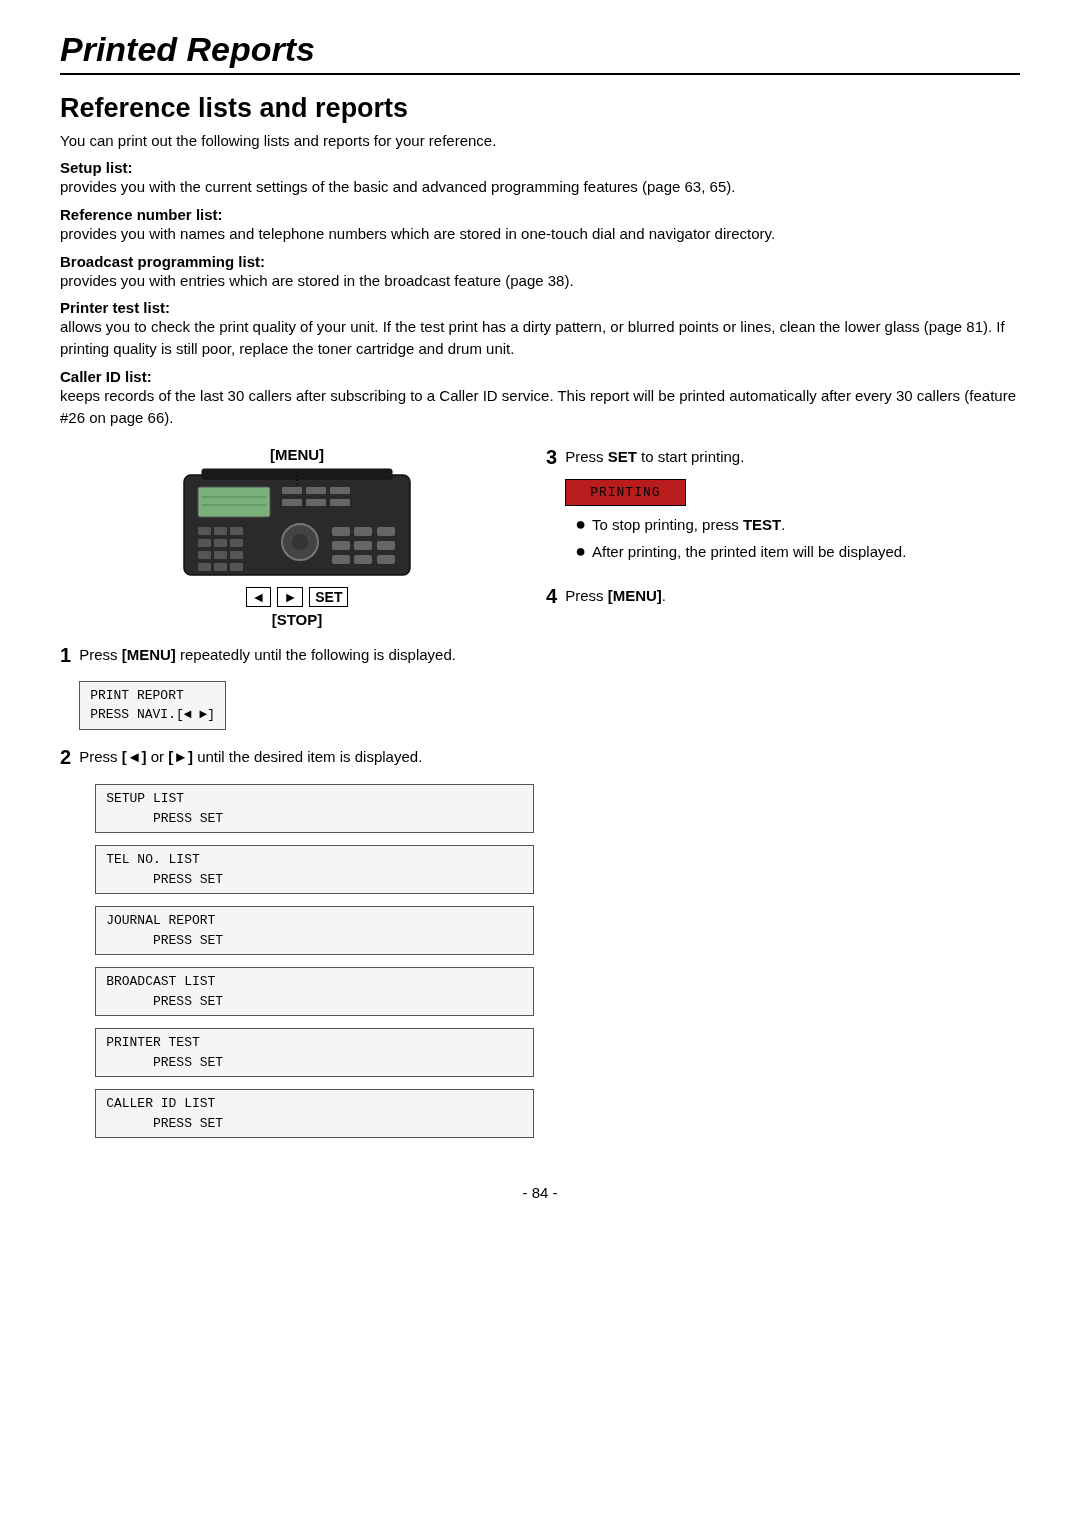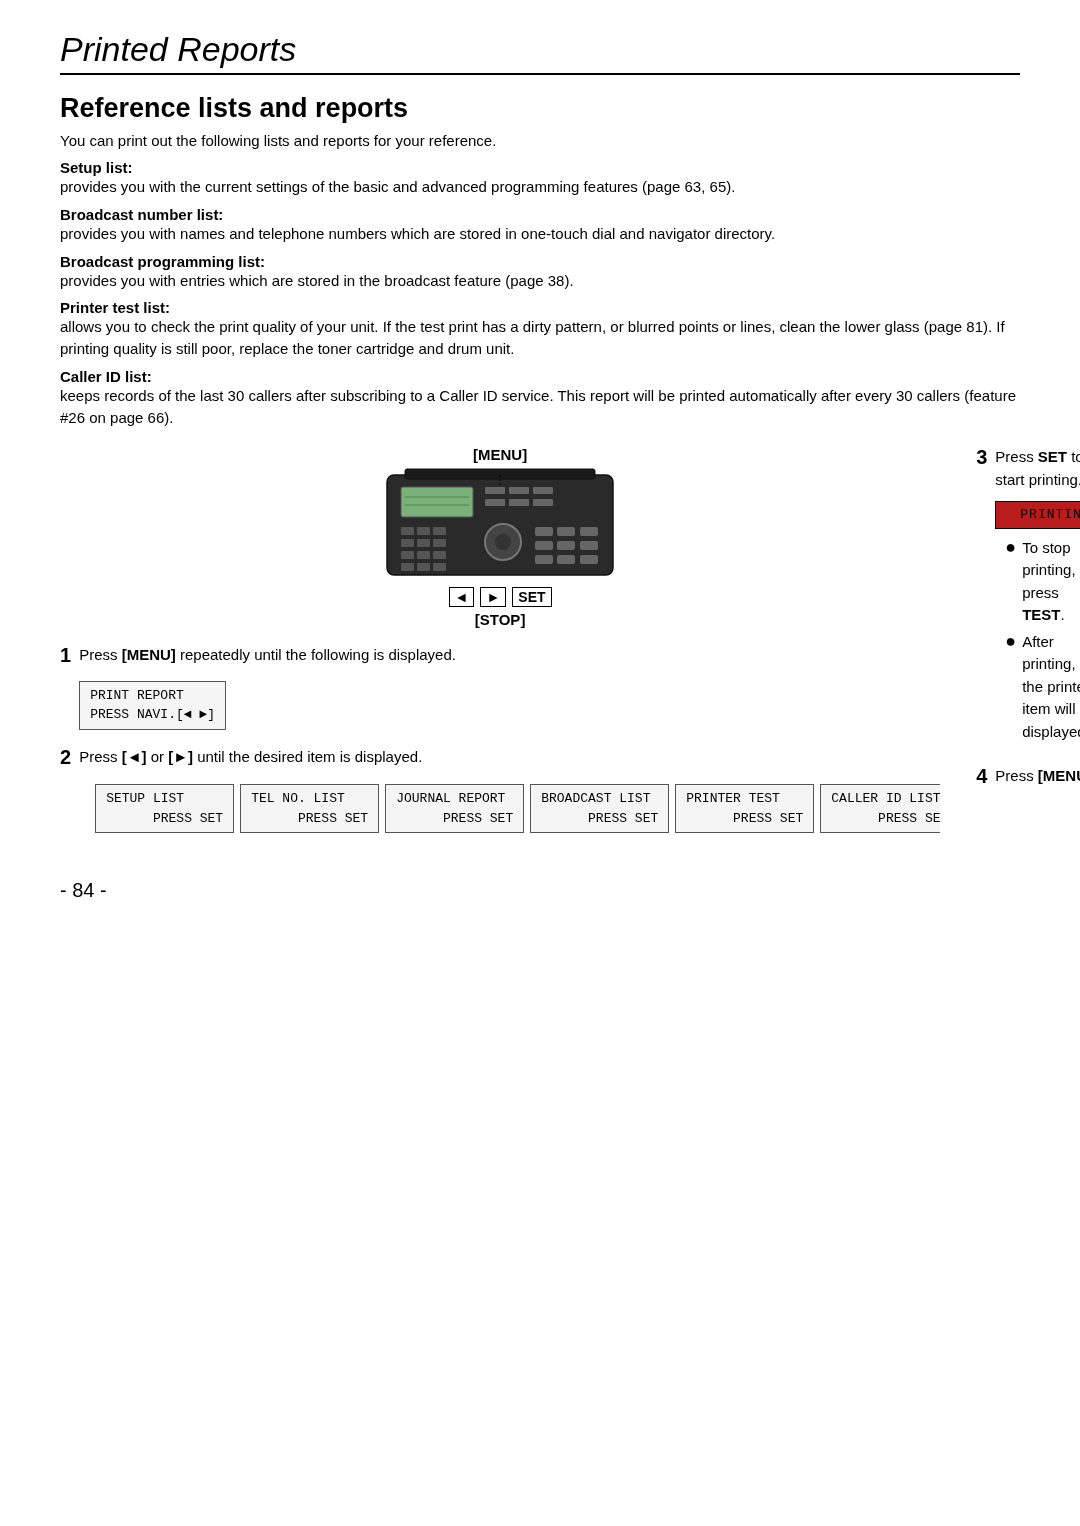--- a/index.html
+++ b/index.html
@@ -13,21 +13,21 @@
       padding: 30px 60px 40px 60px;
     }
     .page-header {
       border-bottom: 2px solid #000;
       margin-bottom: 18px;
       padding-bottom: 4px;
     }
     .page-header h1 {
       font-size: 34px;
       font-style: italic;
-      font-weight: normal;
+      font-weight: bold;
       font-family: Arial, sans-serif;
     }
     .section-title {
       font-size: 27px;
       font-weight: bold;
       margin-bottom: 8px;
     }
     .intro-text {
       font-size: 15px;
       margin-bottom: 10px;
@@ -38,21 +38,21 @@
     .list-section-title {
       font-weight: bold;
       font-size: 15px;
     }
     .list-section-body {
       font-size: 15px;
       line-height: 1.45;
     }
     .main-content {
       display: flex;
-      gap: 36px;
+      gap: 12px;
       margin-top: 18px;
     }
     .left-col {
       flex: 1;
     }
     .right-col {
       flex: 1;
     }
     .device-diagram {
       display: flex;
@@ -99,21 +99,21 @@
       padding: 4px 10px;
       display: inline-block;
       background: #f5f5f5;
       margin-top: 6px;
       white-space: pre;
       line-height: 1.5;
     }
     .lcd-list {
       margin-top: 10px;
       display: flex;
-      flex-direction: row;
+      flex-direction: column;
       gap: 6px;
       padding-left: 16px;
     }
     .printing-box {
       font-family: 'Courier New', Courier, monospace;
       font-size: 13px;
       border: 1px solid #000;
       padding: 3px 24px;
       display: inline-block;
       background: #b91c1c;
@@ -130,43 +130,43 @@
       display: flex;
       align-items: flex-start;
       gap: 6px;
       margin-bottom: 4px;
     }
     .bullet-dot {
       font-size: 18px;
       line-height: 1.2;
     }
     .page-footer {
-      text-align: left;
+      text-align: center;
       margin-top: 30px;
-      font-size: 20px;
+      font-size: 15px;
     }
     .clearfix::after { content: ''; display: table; clear: both; }
   </style>
 </head>
 <body>
 
 <div class="page-header">
   <h1>Printed Reports</h1>
 </div>
 
 <h2 class="section-title">Reference lists and reports</h2>
 <p class="intro-text">You can print out the following lists and reports for your reference.</p>
 
 <div>
   <div class="list-section">
     <span class="list-section-title">Setup list:</span><br>
     <span class="list-section-body">provides you with the current settings of the basic and advanced programming features (page 63, 65).</span>
   </div>
   <div class="list-section">
-    <span class="list-section-title">Broadcast number list:</span><br>
+    <span class="list-section-title">Reference number list:</span><br>
     <span class="list-section-body">provides you with names and telephone numbers which are stored in one-touch dial and navigator directory.</span>
   </div>
   <div class="list-section">
     <span class="list-section-title">Broadcast programming list:</span><br>
     <span class="list-section-body">provides you with entries which are stored in the broadcast feature (page 38).</span>
   </div>
   <div class="list-section">
     <span class="list-section-title">Printer test list:</span><br>
     <span class="list-section-body">allows you to check the print quality of your unit. If the test print has a dirty pattern, or blurred points or lines, clean the lower glass (page 81). If printing quality is still poor, replace the toner cartridge and drum unit.</span>
   </div>

